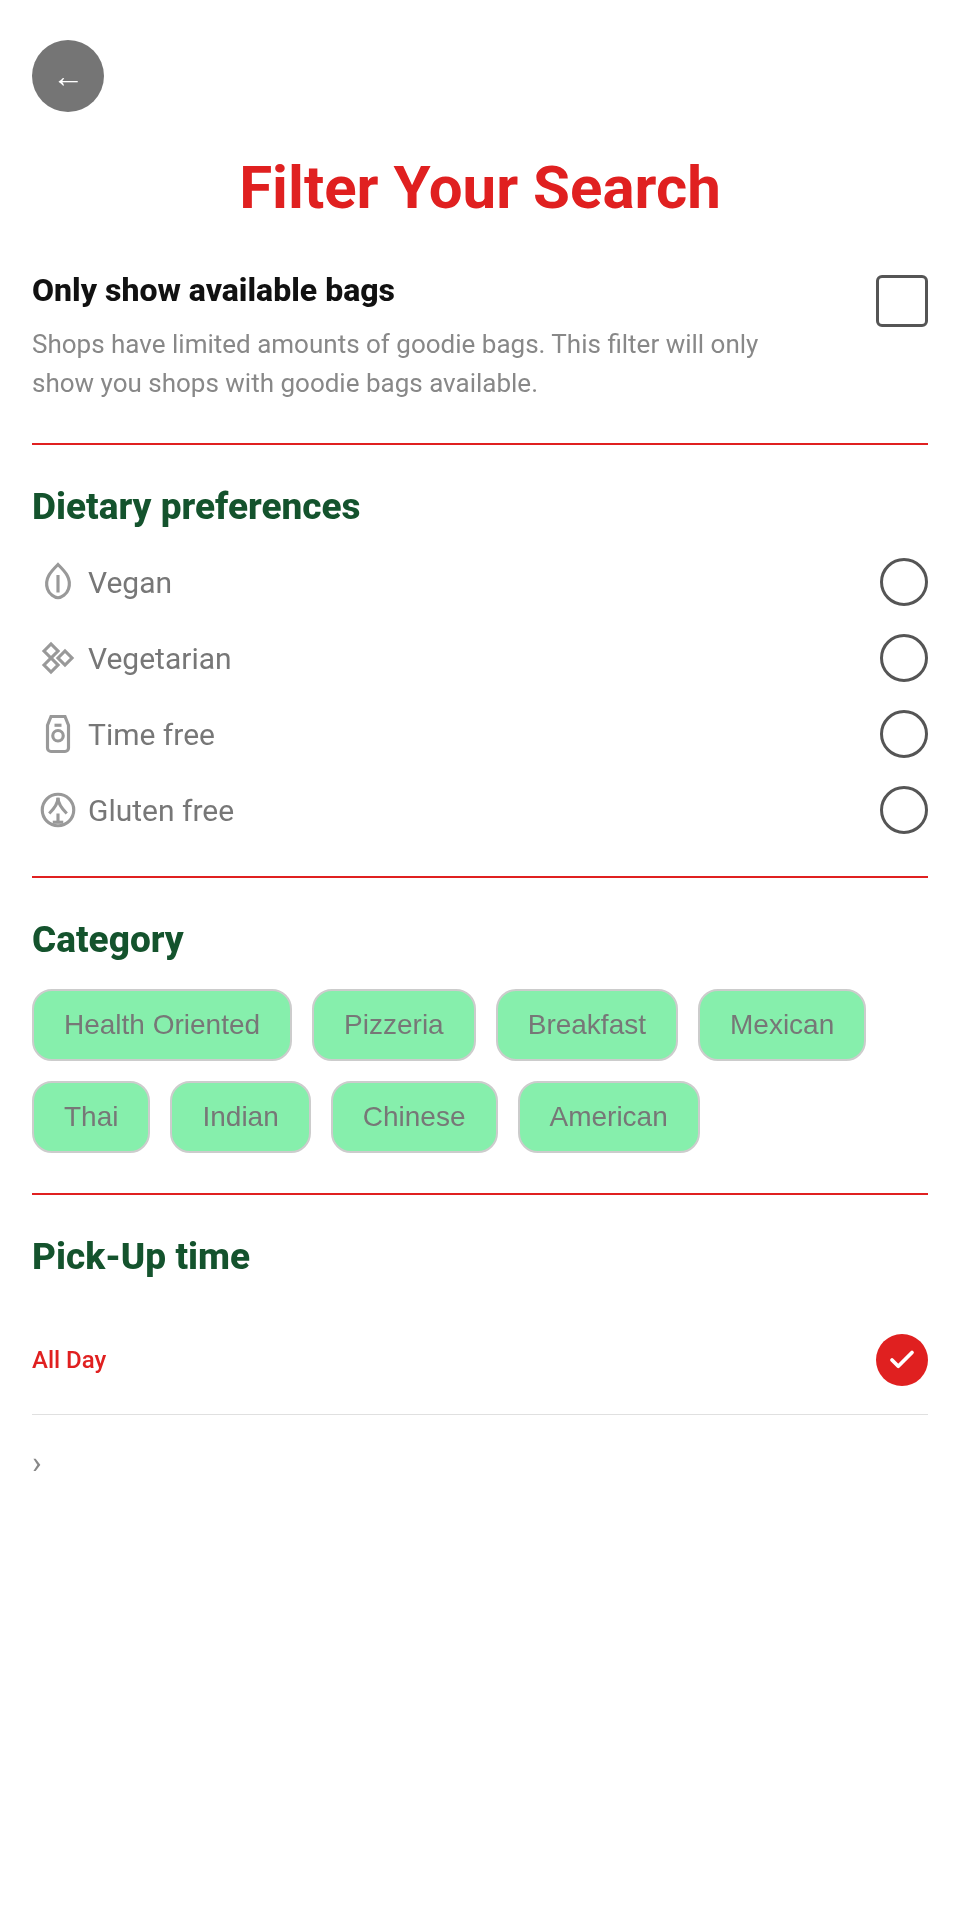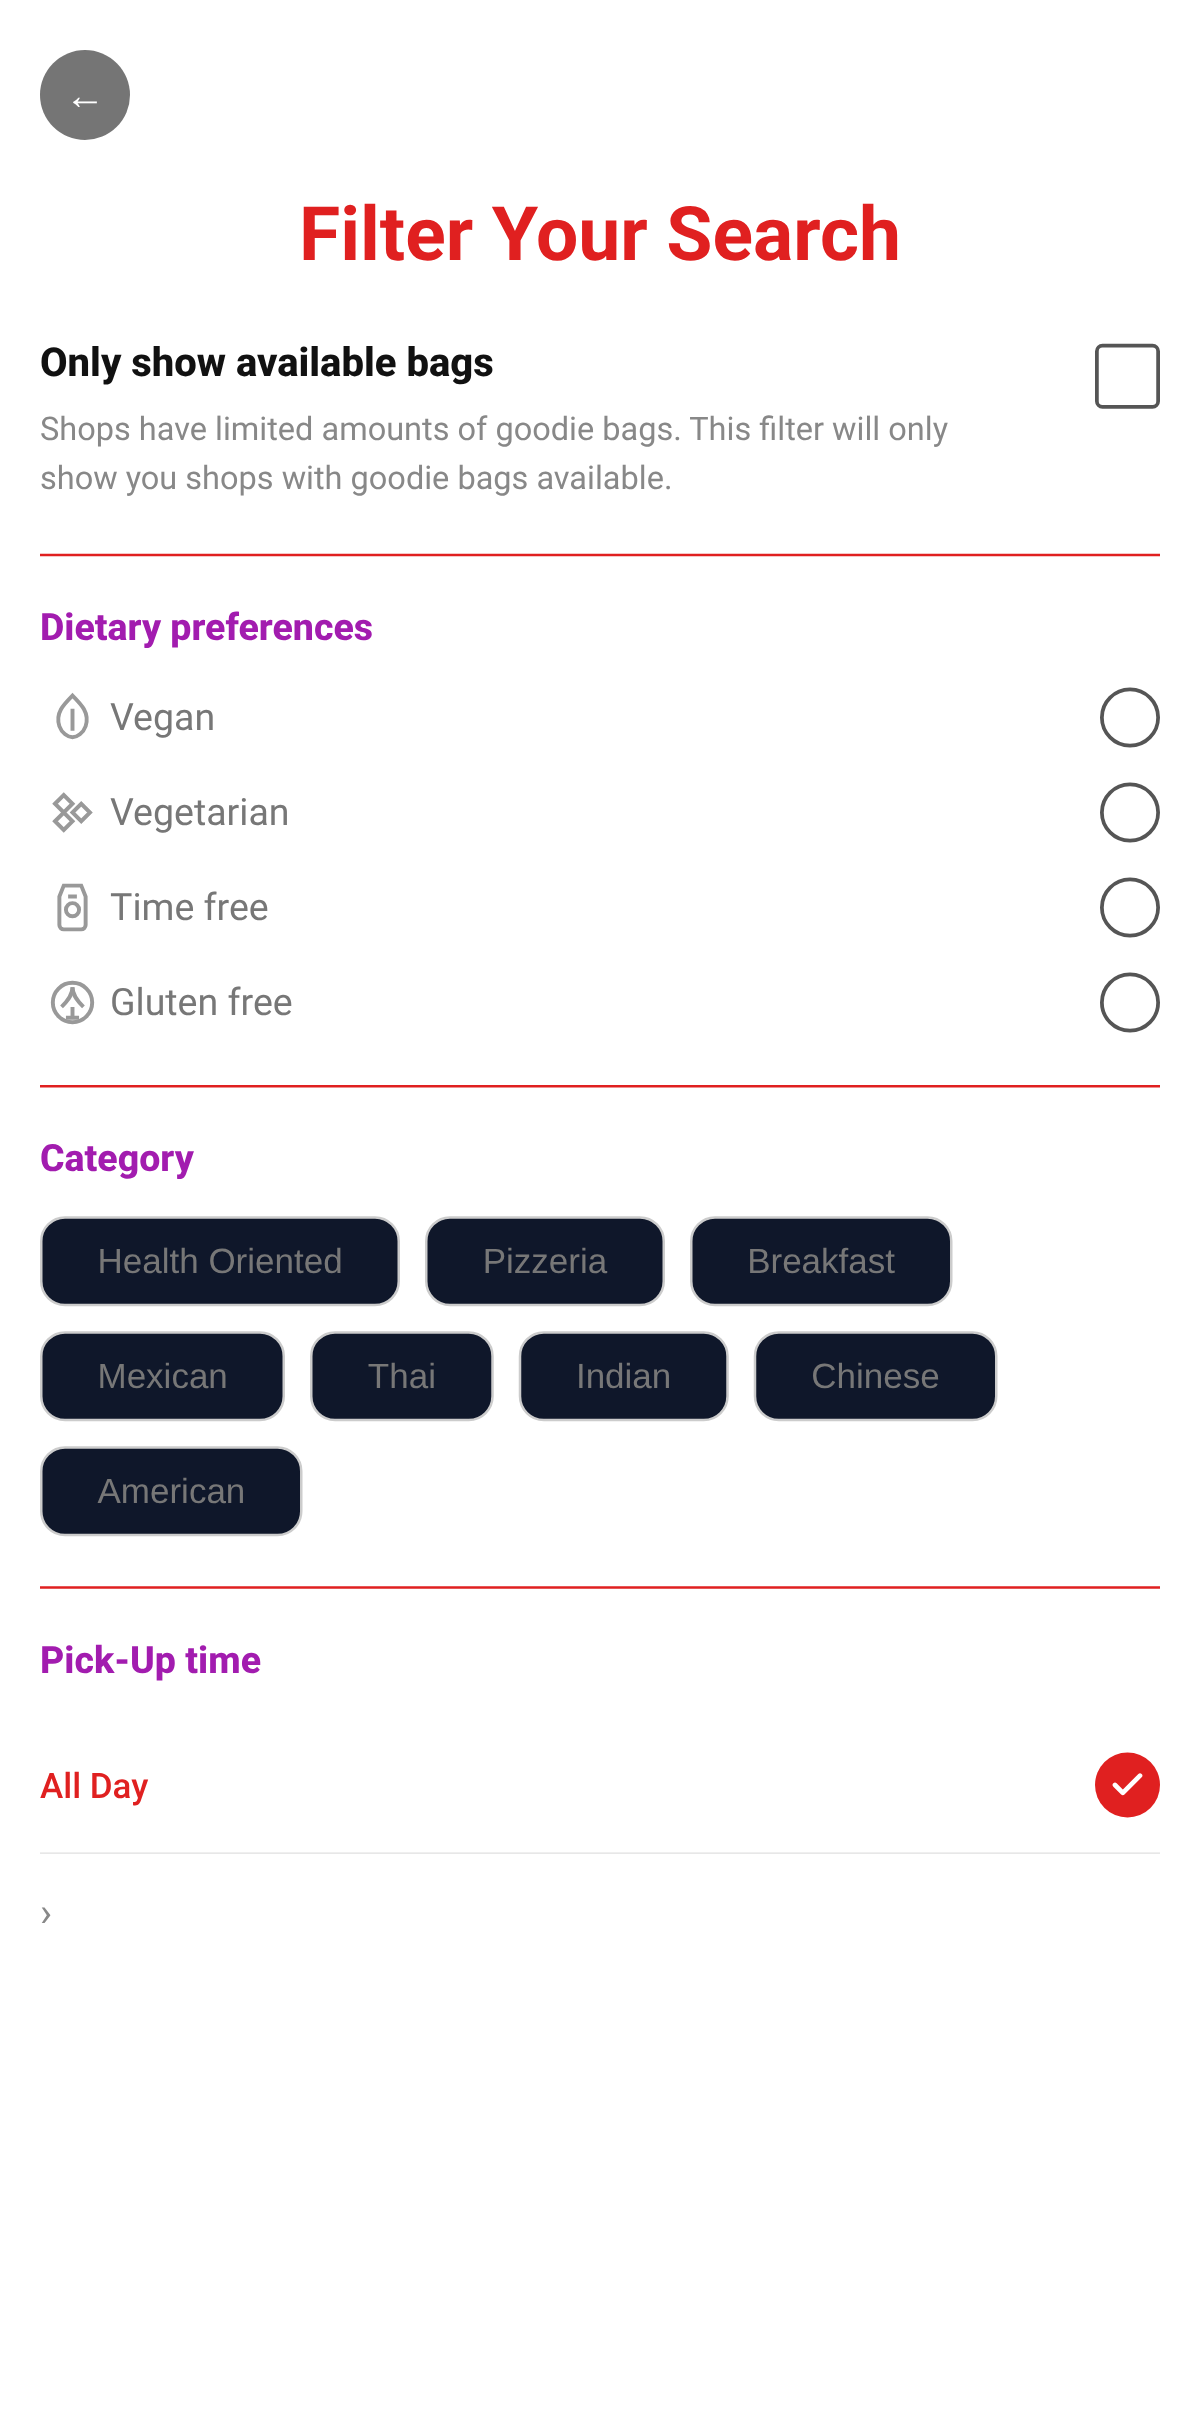--- a/index.html
+++ b/index.html
@@ -93,23 +93,23 @@
       height: 52px;
       border: 3px solid #555;
       border-radius: 6px;
       margin-top: 4px;
       cursor: pointer;
       flex-shrink: 0;
     }
 
     
     .section-title {
-      font-size: 30px;
+      font-size: 37px;
       font-weight: 800;
-      color: #a21caf;
+      color: #14532d;
       margin-bottom: 28px;
     }
 
     .dietary-item {
       display: flex;
       align-items: center;
       justify-content: space-between;
       margin-bottom: 24px;
     }
 
@@ -150,37 +150,37 @@
     
     .category-tags {
       display: flex;
       flex-wrap: wrap;
       gap: 20px;
     }
 
     .category-tag {
       border: 2px solid #ccc;
       border-radius: 20px;
-      padding: 18px 44px;
+      padding: 18px 30px;
       font-size: 28px;
       color: #777;
       cursor: pointer;
-      background: #0f172a;
+      background: #86efac;
     }
 
     
     .pickup-row {
       display: flex;
       align-items: center;
       justify-content: space-between;
       padding: 28px 32px;
     }
 
     .pickup-label {
-      font-size: 28px;
+      font-size: 24px;
     }
 
     .pickup-label.active {
       color: #e02020;
       font-weight: 500;
     }
 
     .pickup-label.inactive {
       color: #aaa;
     }

